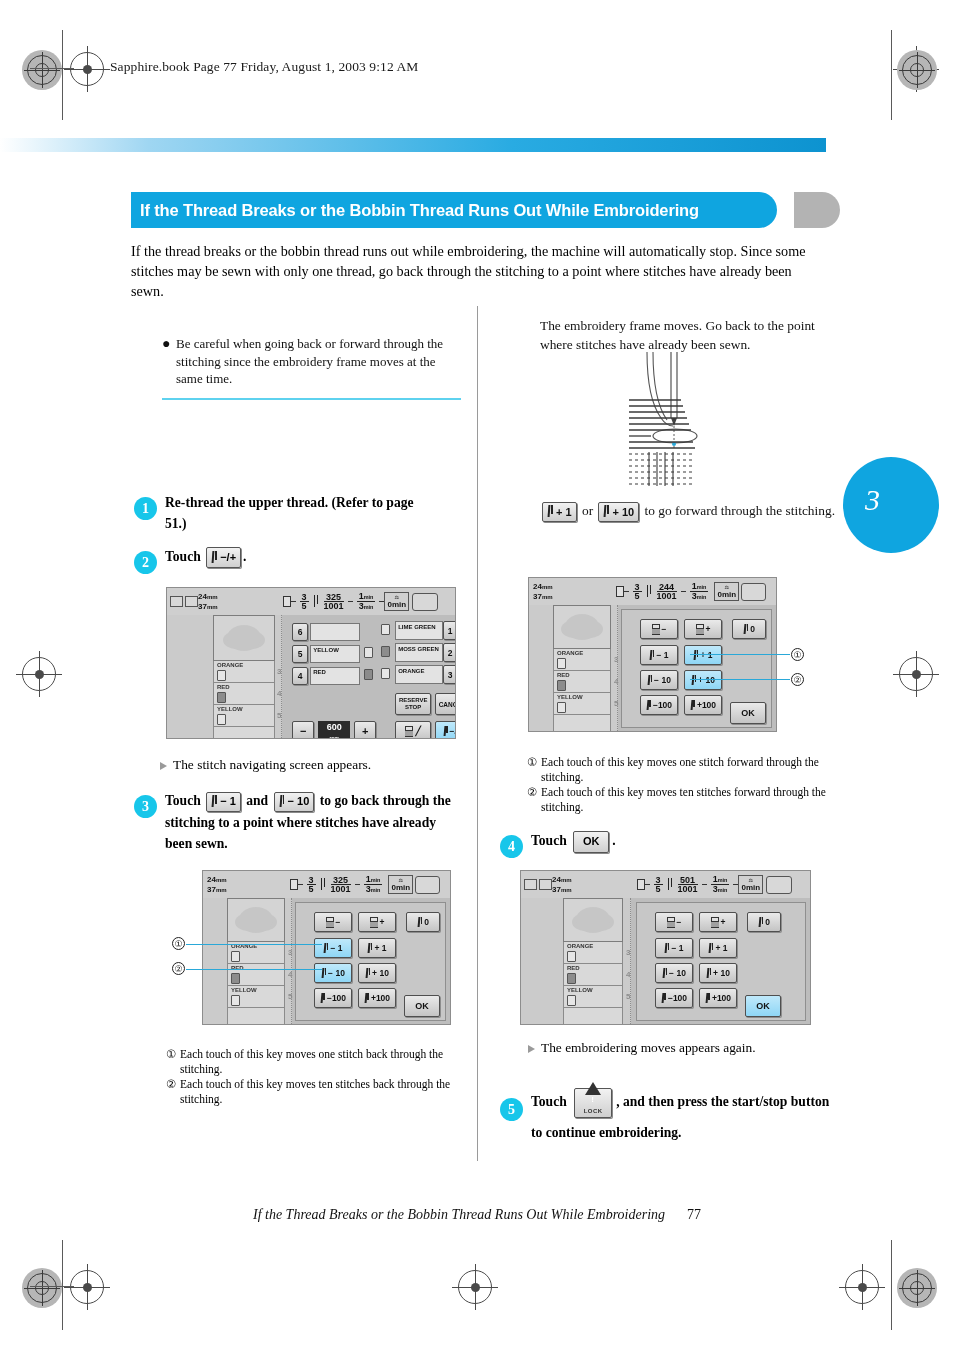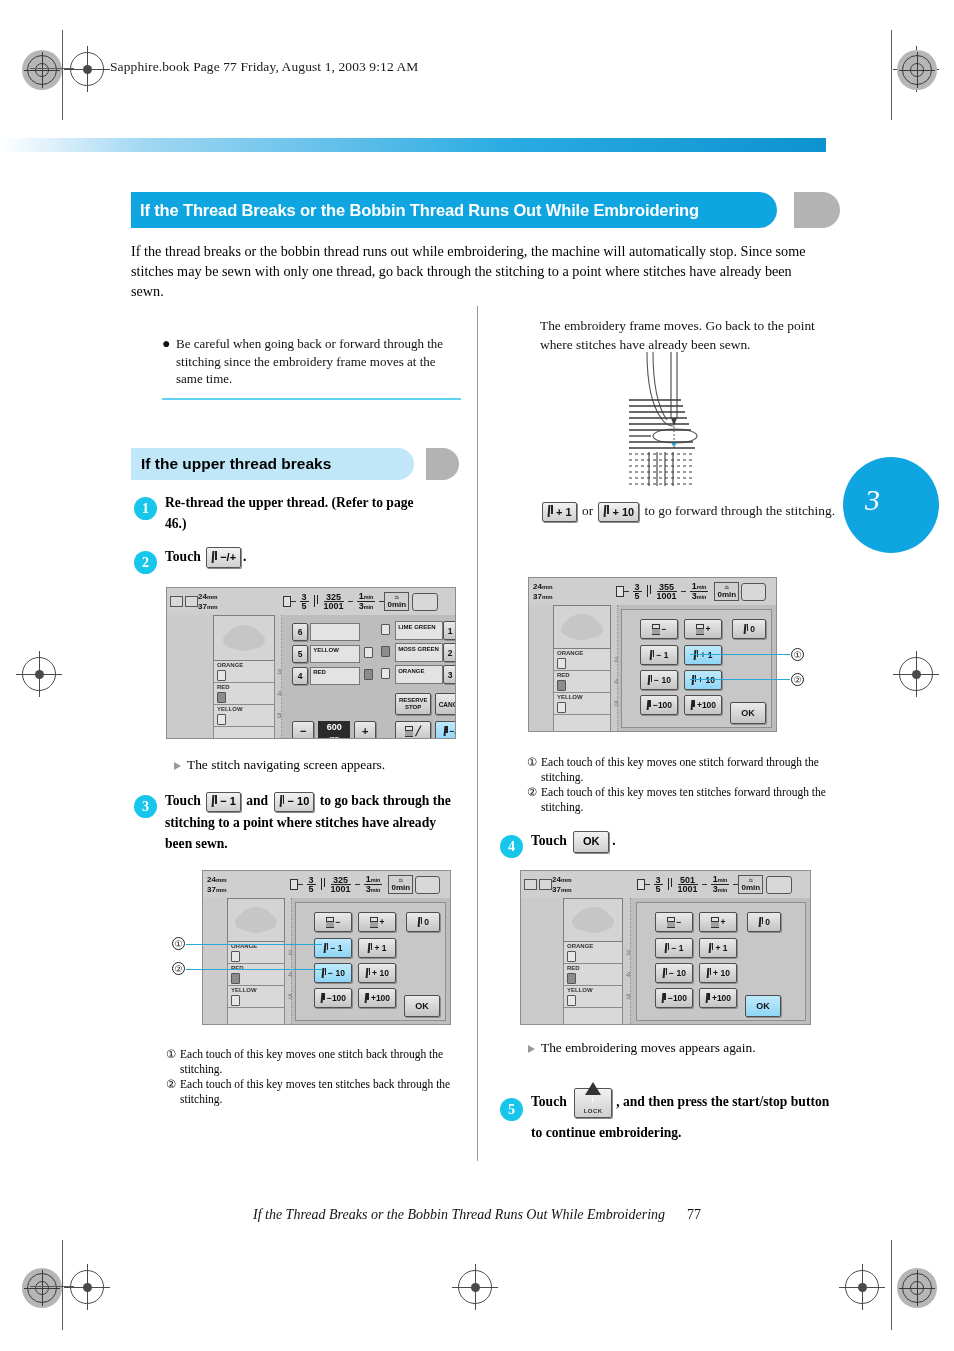--- a/index.html
+++ b/index.html
@@ -263,33 +263,27 @@
   <div class="intro">If the thread breaks or the bobbin thread runs out while embroidering, the machine will automatically stop. Since some stitches may be sewn with only one thread, go back through the stitching to a point where stitches have already been sewn.</div>
 
   <div class="note">
     <div class="note-body">
       <div class="note-bullet">●</div>
       <div>Be careful when going back or forward through the stitching since the embroidery frame moves at the same time.</div>
     </div>
     <div class="note-bot"></div>
   </div>
 
-  <div class="subhead-wrap">
-    <div class="subhead-shadow"></div>
-    <div class="subhead-bar">
-      <span>If the upper thread breaks</span>
-    </div>
-  </div>
 
   <div class="chaptab">
     <span>3</span>
   </div>
 
   <div class="stepnum" style="left:134px; top:497px;">1</div>
-  <div class="steptext" style="left:165px; top:492px; width:250px;">Re-thread the upper thread. (Refer to page 46.)</div>
+  <div class="steptext" style="left:165px; top:492px; width:250px;">Re-thread the upper thread. (Refer to page 51.)</div>
 
   <div class="stepnum" style="left:134px; top:551px;">2</div>
   <div class="steptext" style="left:165px; top:546px; width:260px;">
     <span>Touch</span>
     <span class="key" style="height:21px; min-width:34px; margin:0 2px;">
       <span class="ndl"></span>
         <span style="font-size:11px;">−/+</span>
     </span><span>.</span>
   </div>
 
@@ -410,21 +404,21 @@
         <span class="bob2"></span>
           <span style="font-size:9px;">╱</span>
       </div>
       <div class="btn hl" style="left:153px; top:106px; width:34px; height:20px;">
         <span class="ndl2"></span>
           <span>−/+</span>
       </div>
     </div>
   </div>
 
-  <div class="result" style="left:174px; top:757px; width:290px;">
+  <div class="result" style="left:160px; top:757px; width:290px;">
     <div class="tri"></div>
     <div>The stitch navigating screen appears.</div>
   </div>
 
   <div class="stepnum" style="left:134px; top:795px;">3</div>
   <div class="steptext" style="left:165px; top:790px; width:290px;">
     <span>Touch</span>
     <span class="key" style="height:20px; min-width:33px; margin:0 2px;">
       <span class="ndl"></span>
         <span style="font-size:11px;">− 1</span>
@@ -624,21 +618,21 @@
         <div class="dash"></div>
         <div class="frac">
           <span class="a">3</span>
             <span class="b">5</span>
           </div>
         <span class="ndl" style="display:inline-block;width:7px;height:13px;position:relative;">
           <span style="position:absolute;left:1px;top:0;width:1.5px;height:12px;background:#222;"></span>
           <span style="position:absolute;left:4px;top:0;width:1.5px;height:9px;background:#222;"></span>
           </span>
         <div class="frac">
-          <span class="a">355</span>
+          <span class="a">244</span>
             <span class="b">1001</span>
           </div>
         <div class="dash"></div>
         <div class="frac">
           <span class="a"><span>1</span><span class="u">min</span></span>
           <span class="b"><span>3</span><span class="u">min</span></span>
           </div>
         <div style="border:1px solid #555;background:#d0d0d0;padding:1px 2px;text-align:center;margin-left:2px;">
           <div style="font-size:5px;">⚖</div>
           <div style="font-weight:bold;font-size:8px;"><span>0</span><span class="u">min</span></div>

